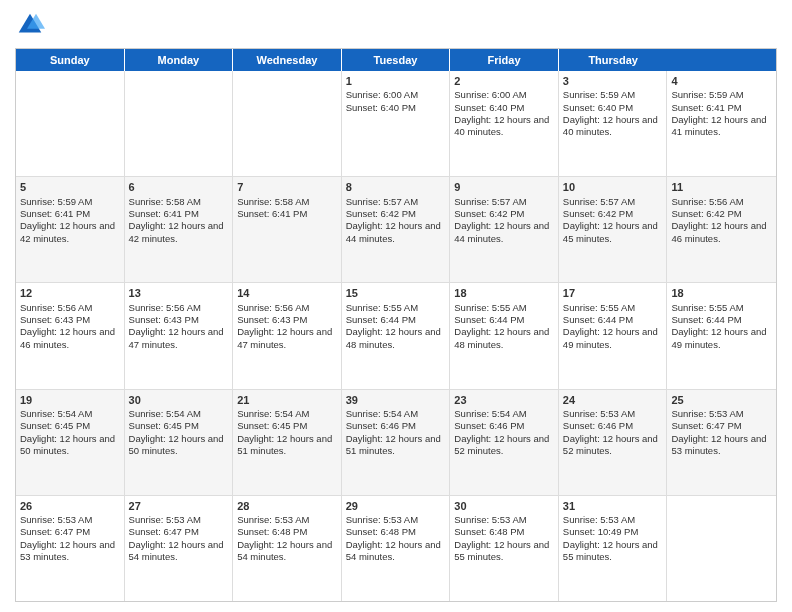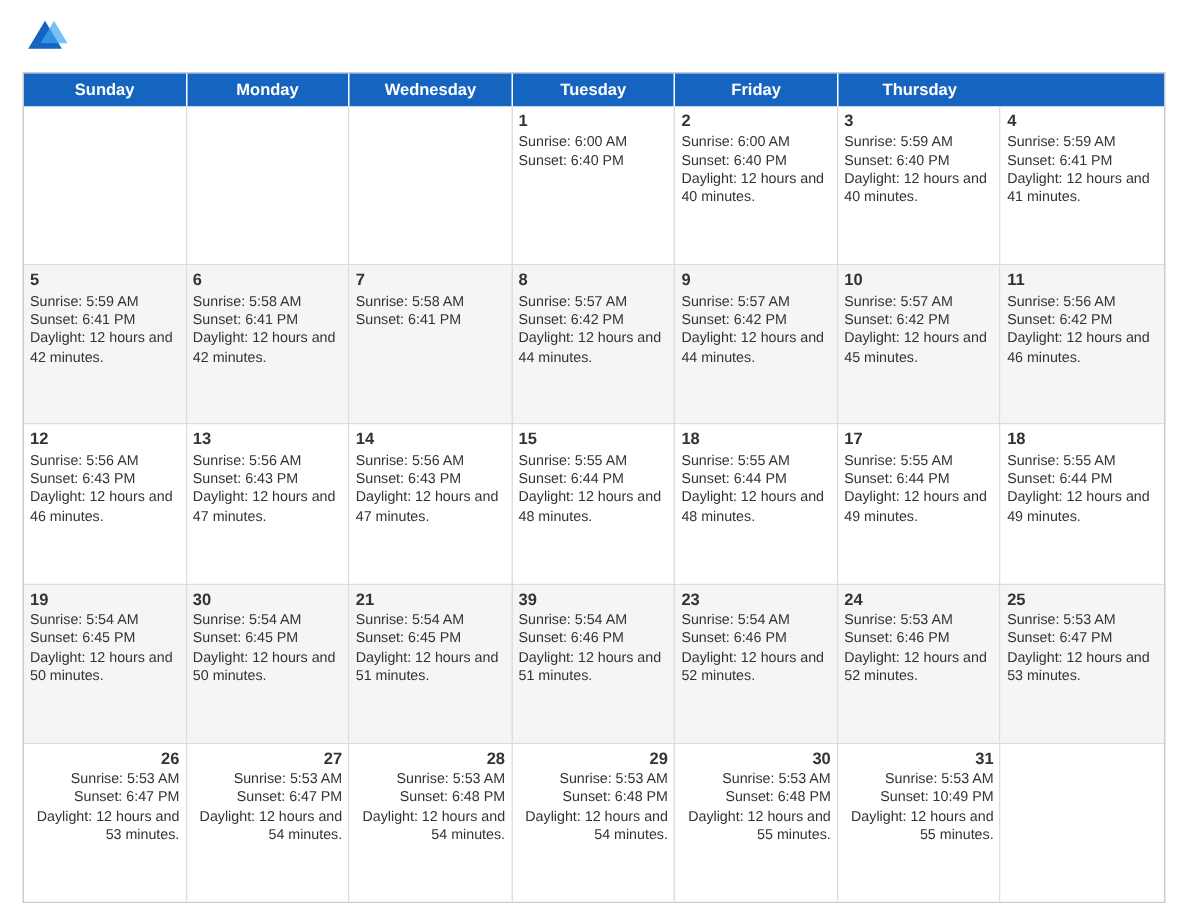--- a/index.html
+++ b/index.html
@@ -77,21 +77,21 @@
       flex: 1;
       display: flex;
       flex-direction: column;
     }
     .cal-row {
       display: grid;
       grid-template-columns: repeat(7, 1fr);
       flex: 1;
       border-bottom: 1px solid #ddd;
     }
-    .cal-row:last-child { border-bottom: none; text-align: right; }
+    .cal-row:last-child { border-bottom: none; }
     .cal-cell {
       border-right: 1px solid #ddd;
       padding: 3px 4px;
       font-size: 9.5px;
       color: #333;
       line-height: 1.3;
       background: #fff;
       vertical-align: top;
     }
     .cal-cell:last-child { border-right: none; }

